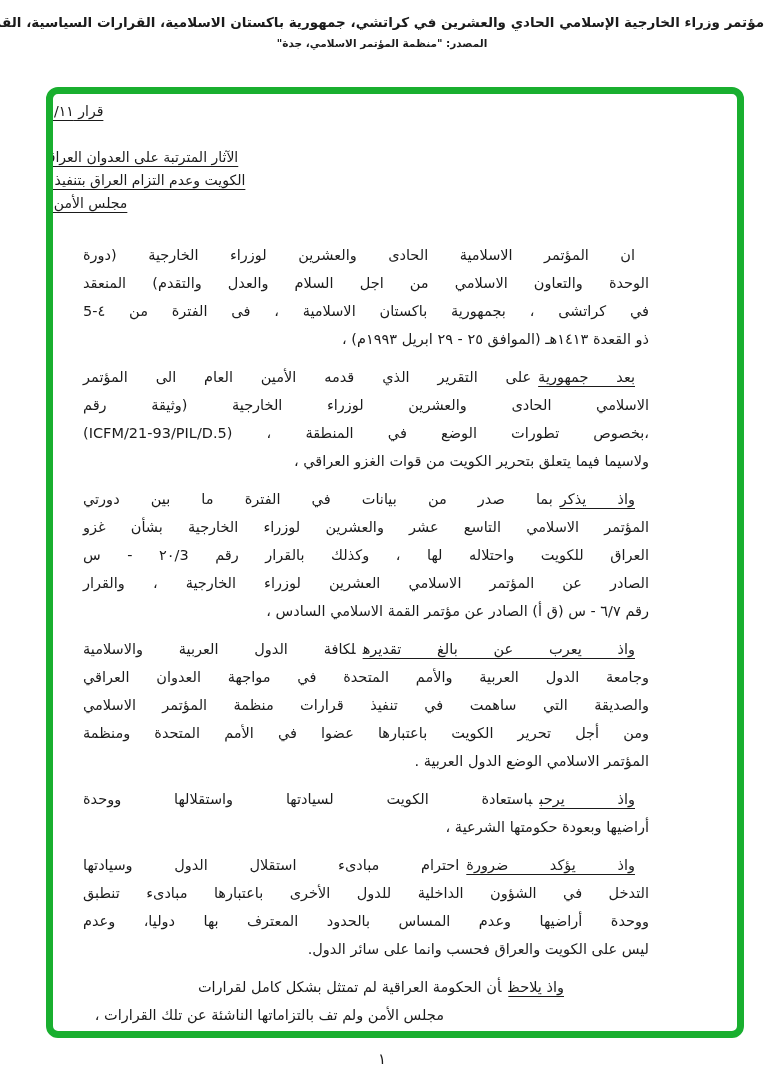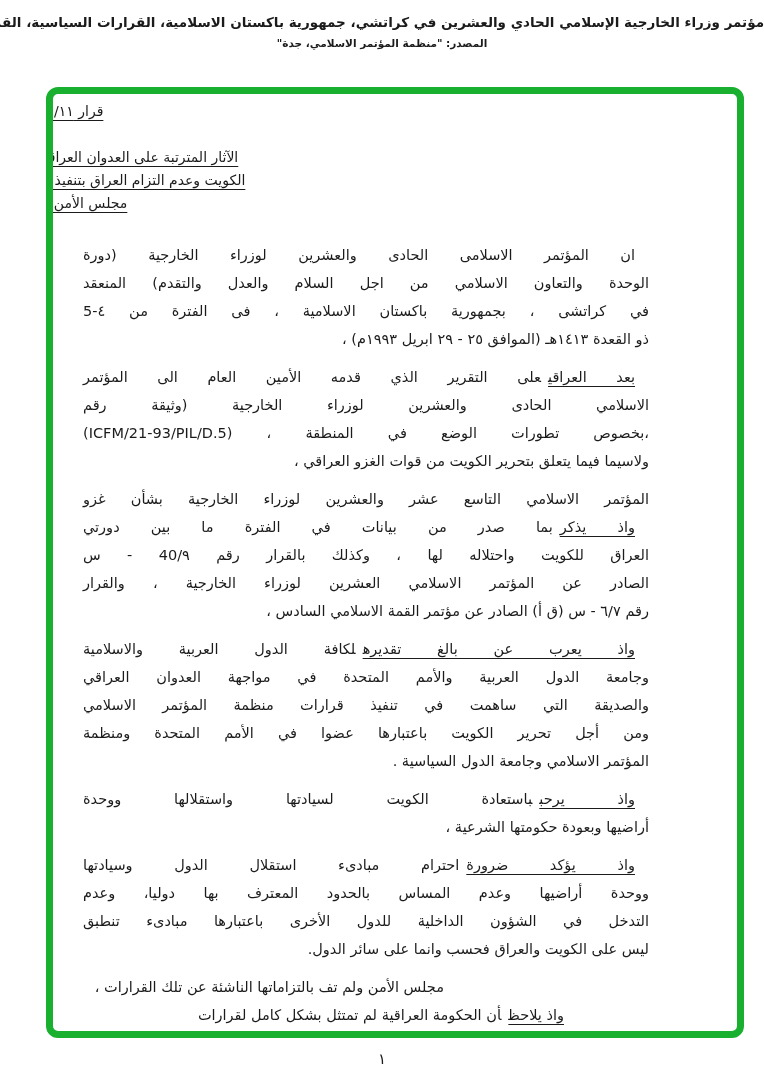--- a/index.html
+++ b/index.html
@@ -78,64 +78,64 @@
 
       <div class="title-block">
         <div class="title-line">قرار ٢١/١١ - س</div>
         <div class="title-line">بشأن</div>
         <div class="title-line">الآثار المترتبة على العدوان العراقي على</div>
         <div class="title-line">الكويت وعدم التزام العراق بتنفيذ قرارات</div>
         <div class="title-line">مجلس الأمن أراضيها</div>
       </div>
 
       <div class="para">
-        <div class="line jl indent">ان المؤتمر الاسلامى الحادى والعشرين لوزراء الخارجية (دورة</div>
+        <div class="line jl indent">ان المؤتمر الاسلامية الحادى والعشرين لوزراء الخارجية (دورة</div>
         <div class="line jl">الوحدة والتعاون الاسلامي من اجل السلام والعدل والتقدم) المنعقد</div>
         <div class="line jl">في كراتشى ، بجمهورية باكستان الاسلامية ، فى الفترة من ٤-5</div>
         <div class="line rl">ذو القعدة ١٤١٣هـ (الموافق ٢٥ - ٢٩ ابريل ١٩٩٣م) ،</div>
       </div>
 
       <div class="para">
-        <div class="line jl indent"><span class="lead">بعد العراقي</span><span>على التقرير الذي قدمه الأمين العام الى المؤتمر</span></div>
+        <div class="line jl indent"><span class="lead">بعد جمهورية</span><span>على التقرير الذي قدمه الأمين العام الى المؤتمر</span></div>
         <div class="line jl">الاسلامي الحادى والعشرين لوزراء الخارجية (وثيقة رقم</div>
         <div class="line jl ltr-line">(ICFM/21-93/PIL/D.5) ، بخصوص تطورات الوضع في المنطقة،</div>
         <div class="line rl">ولاسيما فيما يتعلق بتحرير الكويت من قوات الغزو العراقي ،</div>
       </div>
 
       <div class="para">
+        <div class="line jl indent"><span class="lead">واذ يذكر</span><span>بما صدر من بيانات في الفترة ما بين دورتي</span></div>
         <div class="line jl">المؤتمر الاسلامي التاسع عشر والعشرين لوزراء الخارجية بشأن غزو</div>
-        <div class="line jl indent"><span class="lead">واذ يذكر</span><span>بما صدر من بيانات في الفترة ما بين دورتي</span></div>
-        <div class="line jl">العراق للكويت واحتلاله لها ، وكذلك بالقرار رقم 40/٩ - س</div>
+        <div class="line jl">العراق للكويت واحتلاله لها ، وكذلك بالقرار رقم ٢٠/3 - س</div>
         <div class="line jl">الصادر عن المؤتمر الاسلامي العشرين لوزراء الخارجية ، والقرار</div>
         <div class="line rl">رقم ٦/٧ - س (ق أ) الصادر عن مؤتمر القمة الاسلامي السادس ،</div>
       </div>
 
       <div class="para">
         <div class="line jl indent"><span class="lead">واذ يعرب عن بالغ تقديره</span><span>لكافة الدول العربية والاسلامية</span></div>
         <div class="line jl">وجامعة الدول العربية والأمم المتحدة في مواجهة العدوان العراقي</div>
         <div class="line jl">والصديقة التي ساهمت في تنفيذ قرارات منظمة المؤتمر الاسلامي</div>
         <div class="line jl">ومن أجل تحرير الكويت باعتبارها عضوا في الأمم المتحدة ومنظمة</div>
-        <div class="line rl">المؤتمر الاسلامي وجامعة الدول السياسية .</div>
+        <div class="line rl">المؤتمر الاسلامي الوضع الدول العربية .</div>
       </div>
 
       <div class="para">
         <div class="line jl indent"><span class="lead">واذ يرحب</span><span>باستعادة الكويت لسيادتها واستقلالها ووحدة</span></div>
         <div class="line rl">أراضيها وبعودة حكومتها الشرعية ،</div>
       </div>
 
       <div class="para">
         <div class="line jl indent"><span class="lead">واذ يؤكد ضرورة</span><span>احترام مبادىء استقلال الدول وسيادتها</span></div>
+        <div class="line jl">التدخل في الشؤون الداخلية للدول الأخرى باعتبارها مبادىء تنطبق</div>
         <div class="line jl">ووحدة أراضيها وعدم المساس بالحدود المعترف بها دوليا، وعدم</div>
-        <div class="line jl">التدخل في الشؤون الداخلية للدول الأخرى باعتبارها مبادىء تنطبق</div>
         <div class="line rl">ليس على الكويت والعراق فحسب وانما على سائر الدول.</div>
       </div>
 
       <div class="para">
+        <div class="line rl p7-l1"><span class="lead">واذ يلاحظ</span><span>أن الحكومة العراقية لم تمتثل بشكل كامل لقرارات</span></div>
         <div class="line rl p7-l2">مجلس الأمن ولم تف بالتزاماتها الناشئة عن تلك القرارات ،</div>
-        <div class="line rl p7-l1"><span class="lead">واذ يلاحظ</span><span>أن الحكومة العراقية لم تمتثل بشكل كامل لقرارات</span></div>
       </div>
 
     </div>
   </div>
 
   <div class="pageno">١</div>
 
 </div>
 
 </body></html>

